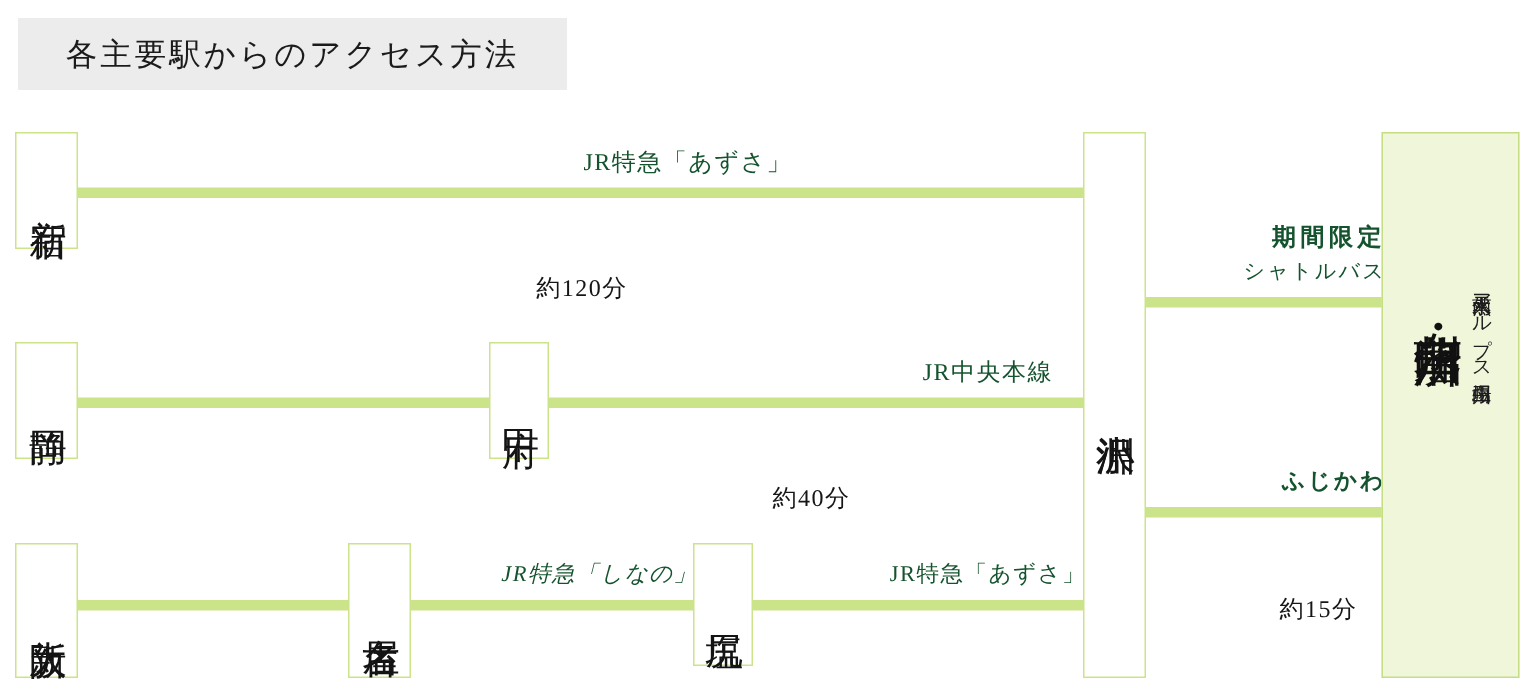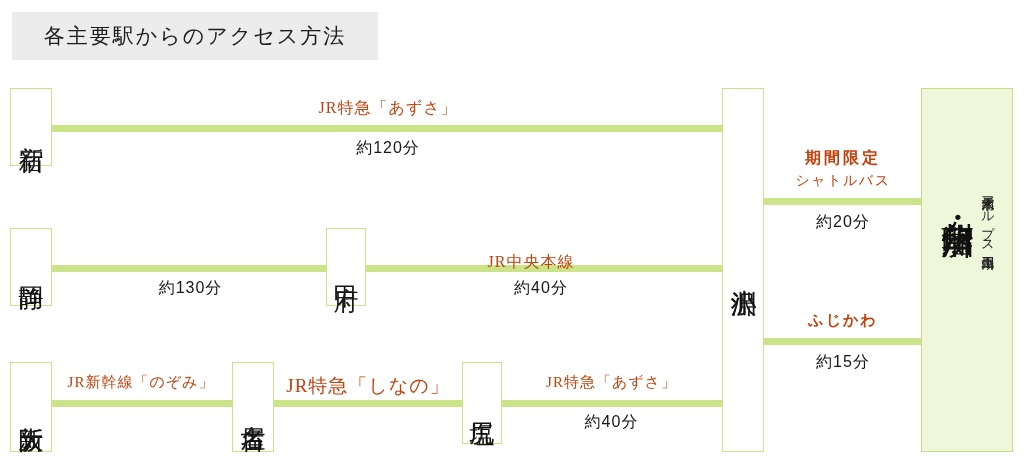--- a/index.html
+++ b/index.html
@@ -103,35 +103,36 @@
     color: #111111;
     white-space: nowrap;
     align-self: flex-start;
     margin-top: 66px;
     font-family: "Liberation Serif", "DejaVu Serif", serif;
   }
 
   
   .seg-label {
     position: absolute;
+    text-align: right;
+    font-size: 16px;
+    letter-spacing: 1px;
+    color: #14532d;
+    white-space: nowrap;
+    font-family: "Liberation Serif", "DejaVu Serif", serif;
+  }
+  .seg-time {
+    position: absolute;
     text-align: center;
     font-size: 16px;
     letter-spacing: 1px;
-    color: #c2410c;
-    white-space: nowrap;
-    font-family: "Liberation Serif", "DejaVu Serif", serif;
-  }
-  .seg-time {
-    position: absolute;
-    text-align: center;
-    font-size: 16px;
-    letter-spacing: 1px;
     color: #161616;
     white-space: nowrap;
-    font-family: Liberation Sans, sans-serif;
+    font-family: Liberation Serif, serif;
+    margin-top: 44px;
   }
   .seg-label.bold { font-weight: bold; letter-spacing: 3px; }
   .seg-label.small { font-size: 14px; letter-spacing: 1.5px; }
 </style>
 </head>
 <body>
 
 <div id="canvas">
 
   <div class="title-band">
@@ -151,60 +152,57 @@
   <div class="line" style="left:358px; top:265px; width:366px;"></div>
 
   <div class="station" style="left:10px; top:228px; width:42px; height:78px;">
     <span class="vtext">静岡</span>
   </div>
 
   <div class="station" style="left:326px; top:228px; width:40px; height:78px;">
     <span class="vtext">甲府</span>
   </div>
 
-  <div class="seg-time" style="left:48px; top:278px; width:285px;">約130分</div>
-
-  <div class="seg-label" style="left:348px; top:238px; width:366px;margin-top:14px;">JR中央本線</div>
+
+  <div class="seg-label" style="left:336px; top:238px; width:366px;">JR中央本線</div>
   <div class="seg-time" style="left:358px; top:278px; width:366px;">約40分</div>
 
   <div class="line" style="left:48px; top:400px; width:187px;"></div>
   <div class="line" style="left:271px; top:400px; width:194px;"></div>
   <div class="line" style="left:499px; top:400px; width:225px;"></div>
 
   <div class="station" style="left:10px; top:362px; width:42px; height:90px;">
     <span class="vtext">新大阪</span>
   </div>
 
   <div class="station" style="left:232px; top:362px; width:42px; height:90px;">
     <span class="vtext">名古屋</span>
   </div>
 
   <div class="station" style="left:462px; top:362px; width:40px; height:82px;">
     <span class="vtext">塩尻</span>
   </div>
 
-  <div class="seg-label" style="left:45px; top:373px; width:192px; font-size:15px;">JR新幹線「のぞみ」</div>
-
-  <div class="seg-label" style="left:271px; top:373px; width:194px; font-size:19px;">JR特急「しなの」</div>
+
+  <div class="seg-label" style="left:271px; top:373px; width:194px; font-size:15px;font-style:italic;">JR特急「しなの」</div>
 
   <div class="seg-label" style="left:499px; top:373px; width:225px; font-size:15px;">JR特急「あずさ」</div>
   <div class="seg-time" style="left:499px; top:412px; width:225px;">約40分</div>
 
   <div class="station" style="left:722px; top:88px; width:42px; height:364px;">
     <span class="vtext" style="font-size:26px;">小淵沢</span>
   </div>
 
   <div class="line" style="left:762px; top:198px; width:162px;"></div>
   <div class="line" style="left:762px; top:338px; width:162px;"></div>
 
   <div class="seg-label bold" style="left:762px; top:148px; width:162px;">期間限定</div>
   <div class="seg-label small" style="left:762px; top:172px; width:162px;">シャトルバス</div>
-  <div class="seg-time" style="left:762px; top:212px; width:162px;">約20分</div>
 
   <div class="seg-label bold" style="left:762px; top:311px; width:162px; letter-spacing:2px; font-size:15px;">ふじかわ</div>
-  <div class="seg-time" style="left:762px; top:352px; width:162px;">約15分</div>
+  <div class="seg-time" style="left:798px; top:352px; width:162px;">約15分</div>
 
   <div class="dest" style="left:921px; top:88px; width:92px; height:364px;">
     <span class="dest-sub">天然水南アルプス白州工場</span>
     <span class="dest-main">白州蒸溜所・</span>
   </div>
 
 </div>
 
 </body></html>

